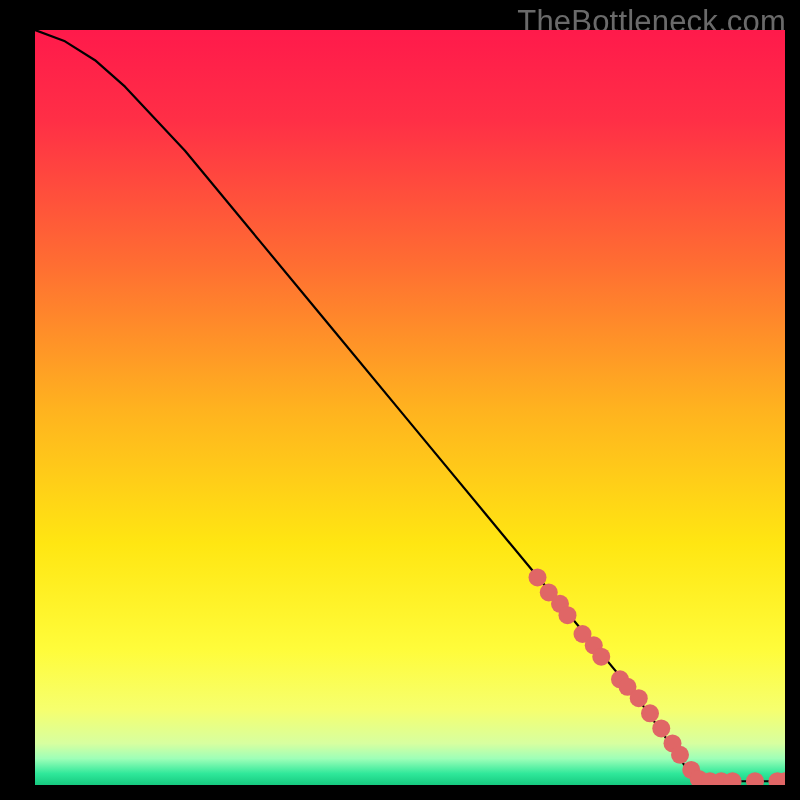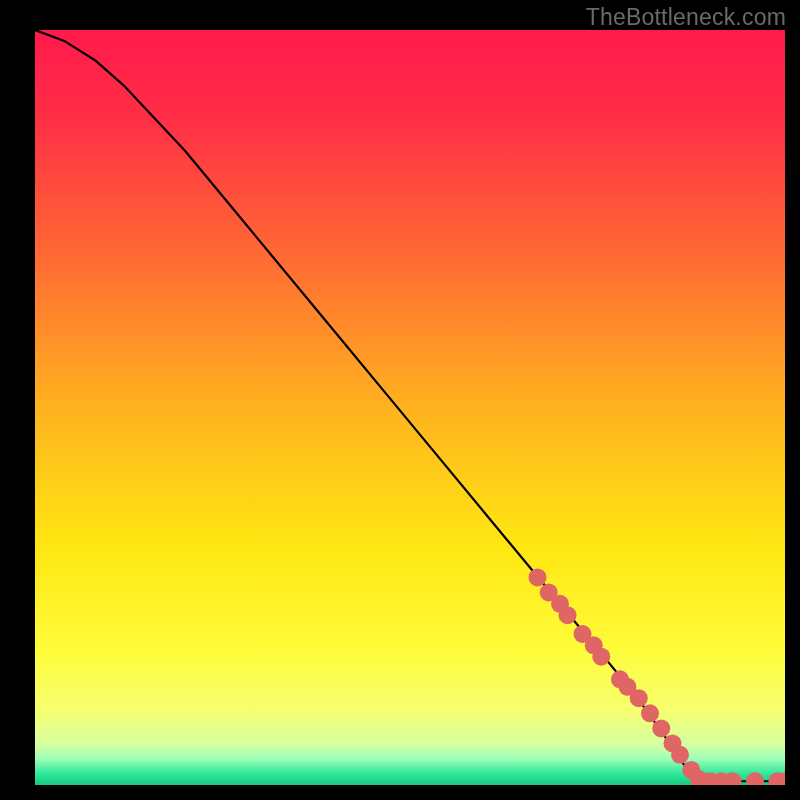--- a/index.html
+++ b/index.html
@@ -17,21 +17,21 @@
     width: 750px;
     height: 755px;
     overflow: hidden;
   }
   .plot svg { display: block; }
   .watermark {
     position: absolute;
     top: 4px;
     right: 14px;
     font-family: Arial, Helvetica, sans-serif;
-    font-size: 23px;
+    font-size: 31px;
     color: #6a6a6a;
     letter-spacing: 0.2px;
     font-weight: 400;
   }
 </style>
 </head>
 <body>
 
 <div class="stage">
   <div class="watermark">TheBottleneck.com</div>

